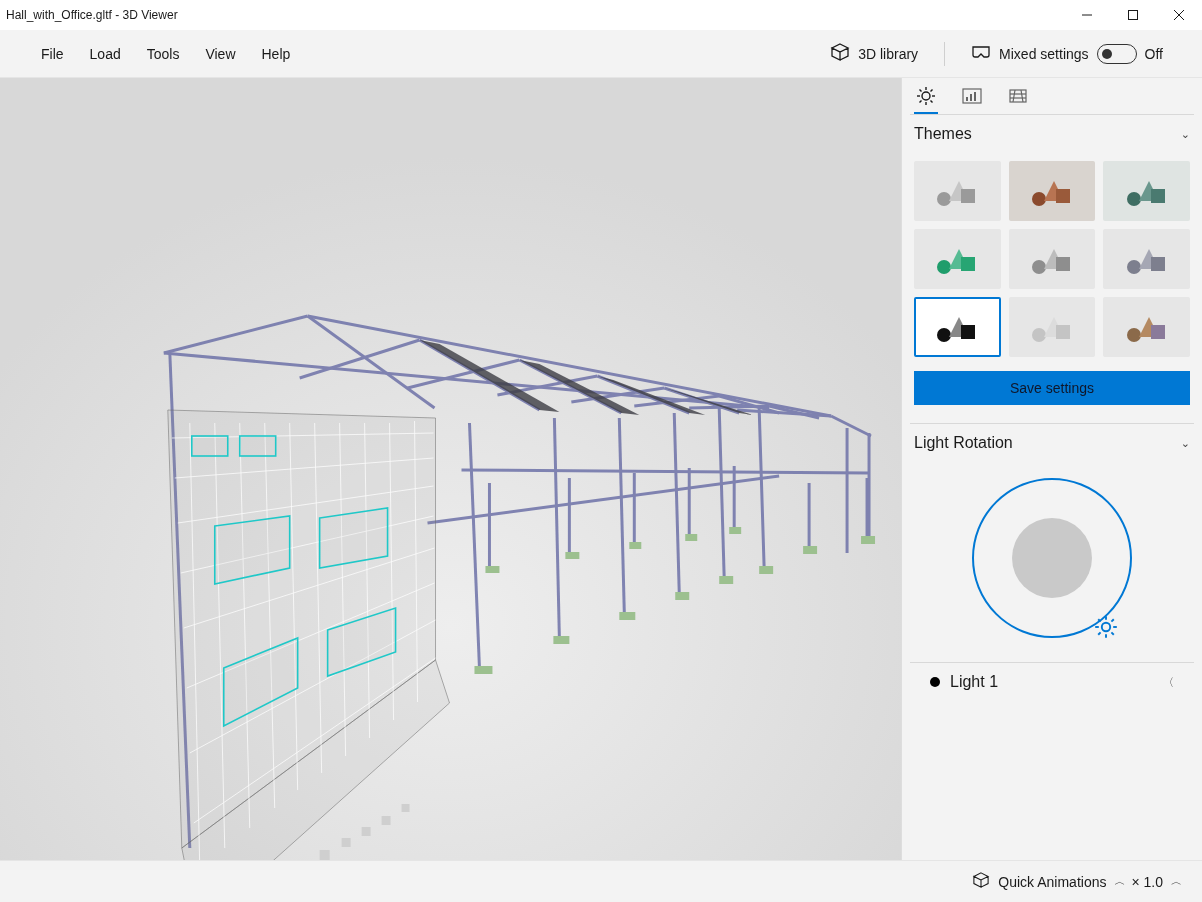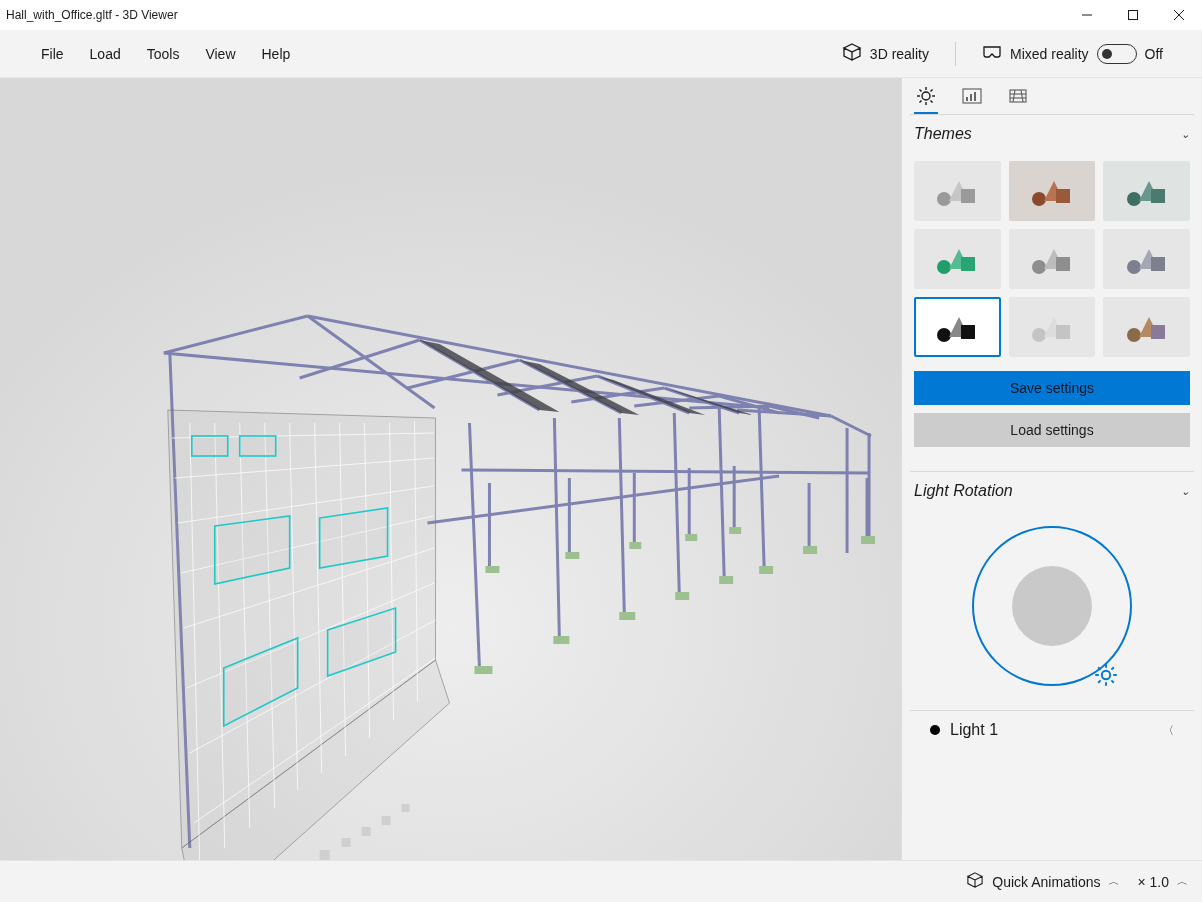--- a/index.html
+++ b/index.html
@@ -18,35 +18,35 @@
   .toggle .knob { width: 10px; height: 10px; border-radius: 50%; background: #333; position: absolute; top: 4px; left: 4px; }
   .main { flex: 1; display: flex; overflow: hidden; }
   .viewport { flex: 1; position: relative; background: radial-gradient(ellipse at 50% 50%, #f5f5f5 0%, #e3e3e3 100%); border-right: 1px solid #ddd; }
   .viewport svg { position: absolute; inset:0; width:100%; height:100%; }
   .sidebar { width: 300px; background: #f3f3f3; display: flex; flex-direction: column; overflow: hidden; }
   .sidebar-tabs { display: flex; gap: 22px; padding: 12px 12px 0 12px; }
   .sidebar-tabs .tab { width: 24px; height: 24px; display: flex; align-items: center; justify-content: center; border-bottom: 2px solid transparent; padding-bottom: 8px; }
   .sidebar-tabs .tab.active { border-bottom: 2px solid #0078d4; }
   .panel-title { font-size: 22px; font-weight: 400; padding: 14px 12px 16px 12px; }
   .section-divider { height: 1px; background: #d8d8d8; margin: 0 8px; }
-  .section-header { display: flex; align-items: center; justify-content: space-between; padding: 10px 12px; font-size: 16px; font-style: italic; }
+  .section-header { display: flex; align-items: center; justify-content: space-between; padding: 10px 12px; font-size: 16px; }
   .theme-grid { display: grid; grid-template-columns: repeat(3, 1fr); gap: 8px; padding: 8px 12px 14px 12px; }
   .theme-thumb { height: 60px; border-radius: 2px; background: #e5e5e5; display: flex; align-items: center; justify-content: center; position: relative; }
   .theme-thumb.selected { border: 2px solid #0078d4; background: #fff; }
   .theme-thumb svg { width: 52px; height: 40px; }
   .btn-primary { background: #0078d4; color: #0f172a; border: none; height: 34px; margin: 0 12px 8px 12px; font-size: 14px; }
   .btn-secondary { background: #ccc; color: #1a1a1a; border: none; height: 34px; margin: 0 12px 14px 12px; font-size: 14px; }
   .light-rotation-body { display: flex; justify-content: center; padding: 16px 0 24px 0; }
   .rotation-dial { width: 160px; height: 160px; position: relative; }
   .rotation-dial .ring { width: 160px; height: 160px; border: 2px solid #0078d4; border-radius: 50%; position: absolute; }
   .rotation-dial .center-ball { width: 80px; height: 80px; background: #c9c9c9; border-radius: 50%; position: absolute; top: 40px; left: 40px; }
   .rotation-dial .sun-handle { position: absolute; bottom: -4px; right: 14px; color:#0078d4; }
   .light-row { display: flex; align-items: center; gap: 10px; padding: 10px 28px; font-size: 16px; }
   .dot { width: 10px; height: 10px; background: #000; border-radius: 50%; }
-  .statusbar { height: 42px; display: flex; align-items: center; justify-content: flex-end; gap: 18px; padding: 0 14px; background: #f3f3f3; border-top: 1px solid #e5e5e5; font-size: 14px; }
+  .statusbar { height: 42px; display: flex; align-items: center; justify-content: flex-end; gap: 6px; padding: 0 20px; background: #f3f3f3; border-top: 1px solid #e5e5e5; font-size: 14px; }
   .statusbar .group { display: flex; align-items: center; gap: 8px; }
   .chev { font-family: "Segoe UI Symbol", sans-serif; font-size: 11px; color: #444; }
 </style>
 </head>
 <body>
 
 <div class="titlebar">
   <div class="title">Hall_with_Office.gltf - 3D Viewer</div>
   <div class="win-controls">
     <div>
@@ -73,28 +73,28 @@
   <div class="menu-item">Load</div>
   <div class="menu-item">Tools</div>
   <div class="menu-item">View</div>
   <div class="menu-item">Help</div>
   <div class="spacer"></div>
   <div class="right-group">
     <div class="lib-btn">
       <span><svg width="20" height="18" viewBox="0 0 20 18">
             <path d="M10 1 L18 5 L10 9 L2 5 Z M2 5 V13 L10 17 V9 Z M18 5 V13 L10 17" fill="none" stroke="#1a1a1a" stroke-width="1.3"></path>
           </svg></span>
-      <span>3D reality</span>
+      <span>3D library</span>
     </div>
     <div class="divider"></div>
     <div class="lib-btn">
       <span><svg width="20" height="14" viewBox="0 0 20 14">
             <path d="M2 2 H18 V10 Q18 12 16 12 H13 L10 9 L7 12 H4 Q2 12 2 10 Z" fill="none" stroke="#1a1a1a" stroke-width="1.3"></path>
           </svg></span>
-      <span>Mixed reality</span>
+      <span>Mixed settings</span>
       <span class="toggle">
           <span class="knob"></span>
         </span>
       <span>Off</span>
     </div>
   </div>
 </div>
 
 <div class="main">
   <div class="viewport">
@@ -330,21 +330,20 @@
         <div class="theme-thumb" style="background: rgb(230, 230, 230);">
           <svg viewBox="0 0 52 40">
     <circle cx="13" cy="28" r="7" fill="#8b6a4a"></circle>
     <polygon points="28,10 38,30 18,30" fill="#b58a62"></polygon>
     <rect x="30" y="18" width="14" height="14" fill="#8a7a9a"></rect>
   </svg>
         </div>
       </div>
 
     <button class="btn-primary">Save settings</button>
-    <button class="btn-secondary">Load settings</button>
 
     <div class="section-divider" style="margin-top:10px;"></div>
     <div class="section-header">
       <span>Light Rotation</span>
       <span class="chev">⌄</span>
     </div>
     <div class="light-rotation-body">
       <div class="rotation-dial">
         <div class="ring"></div>
         <div class="center-ball"></div>

